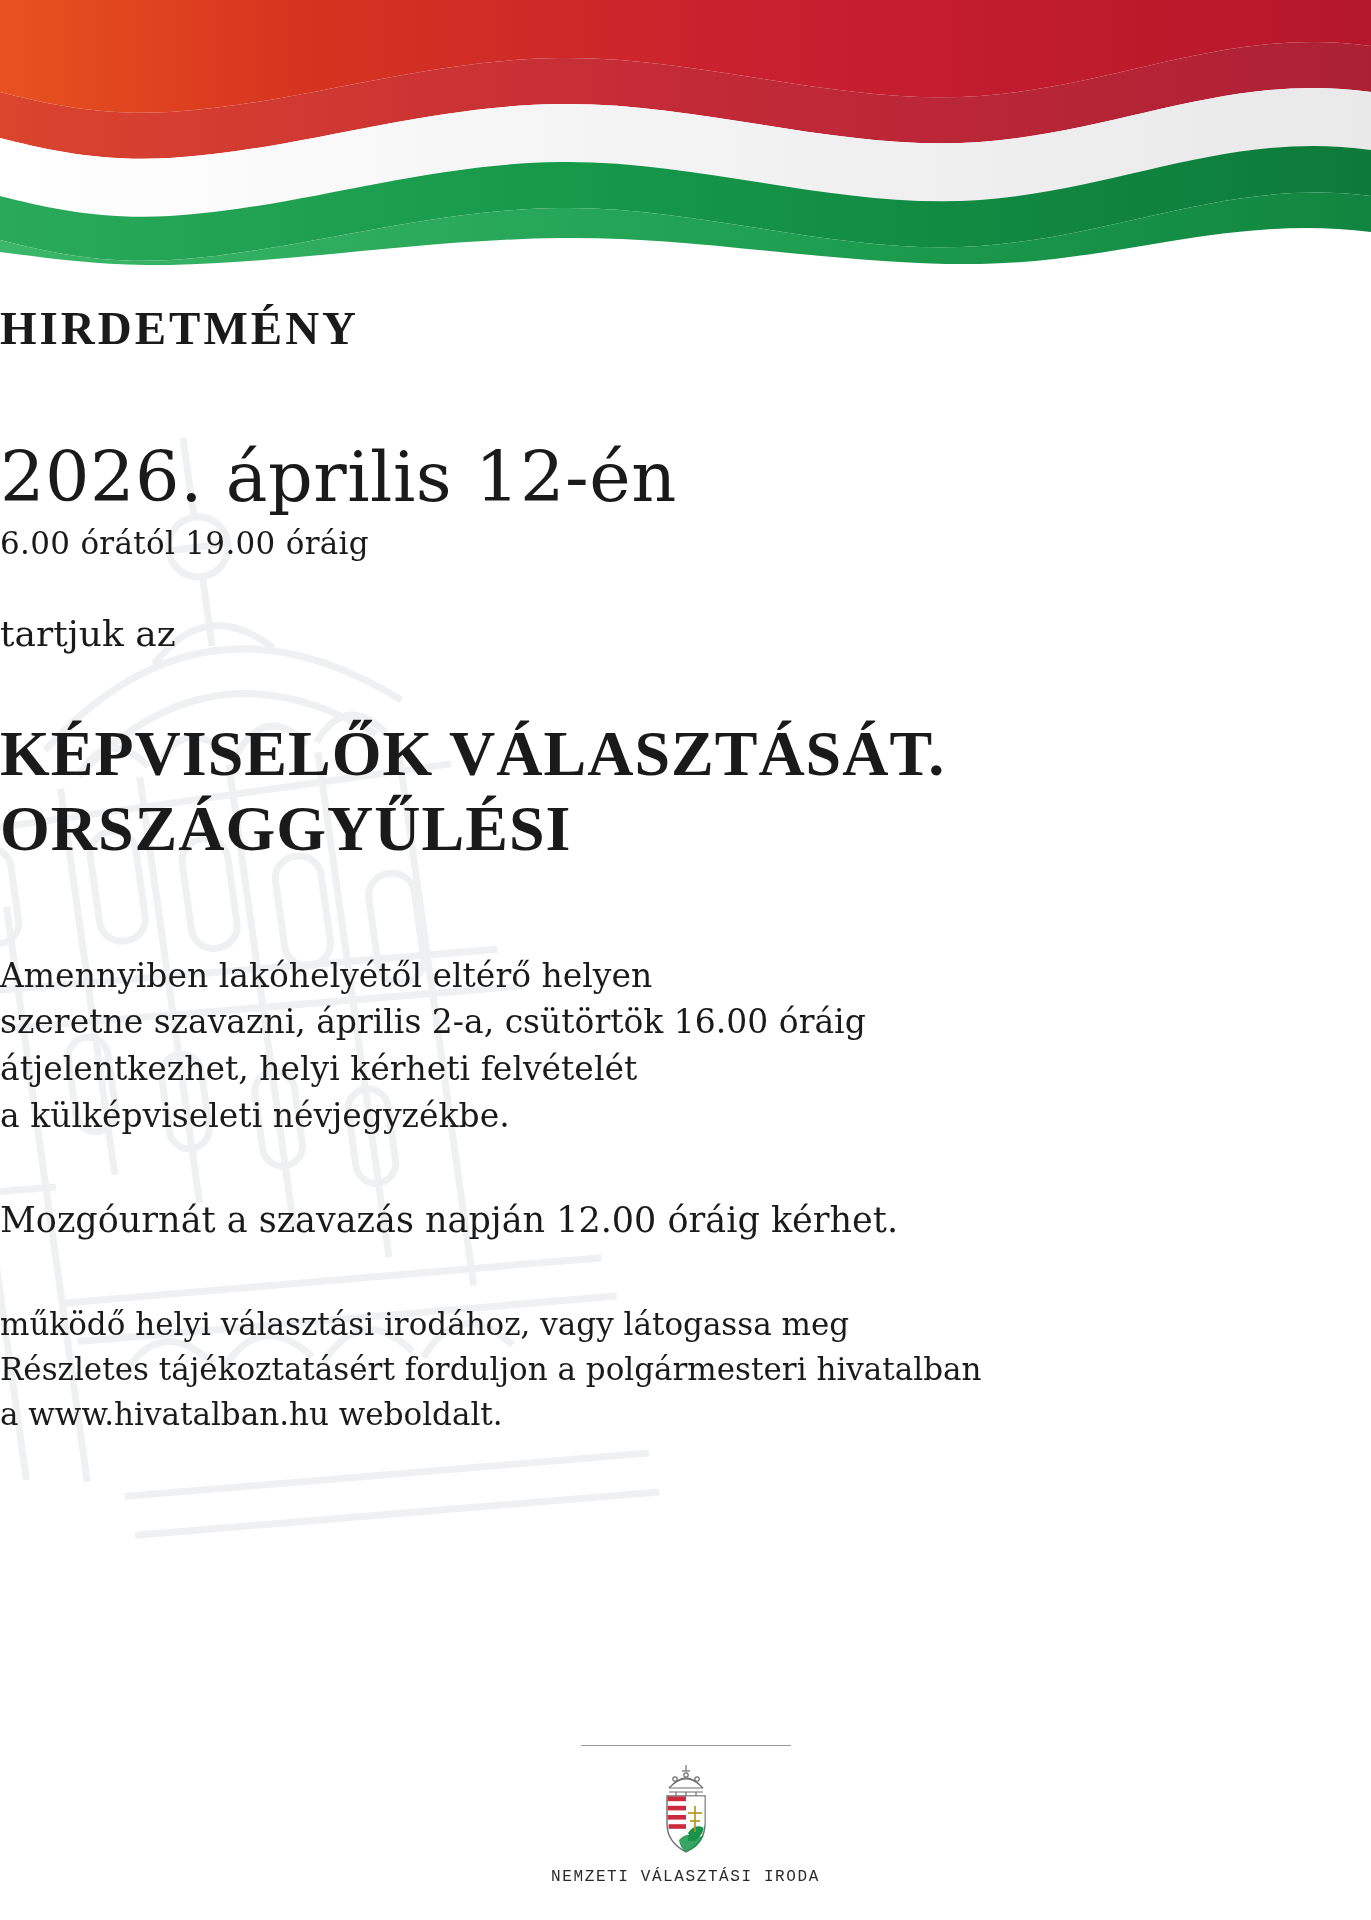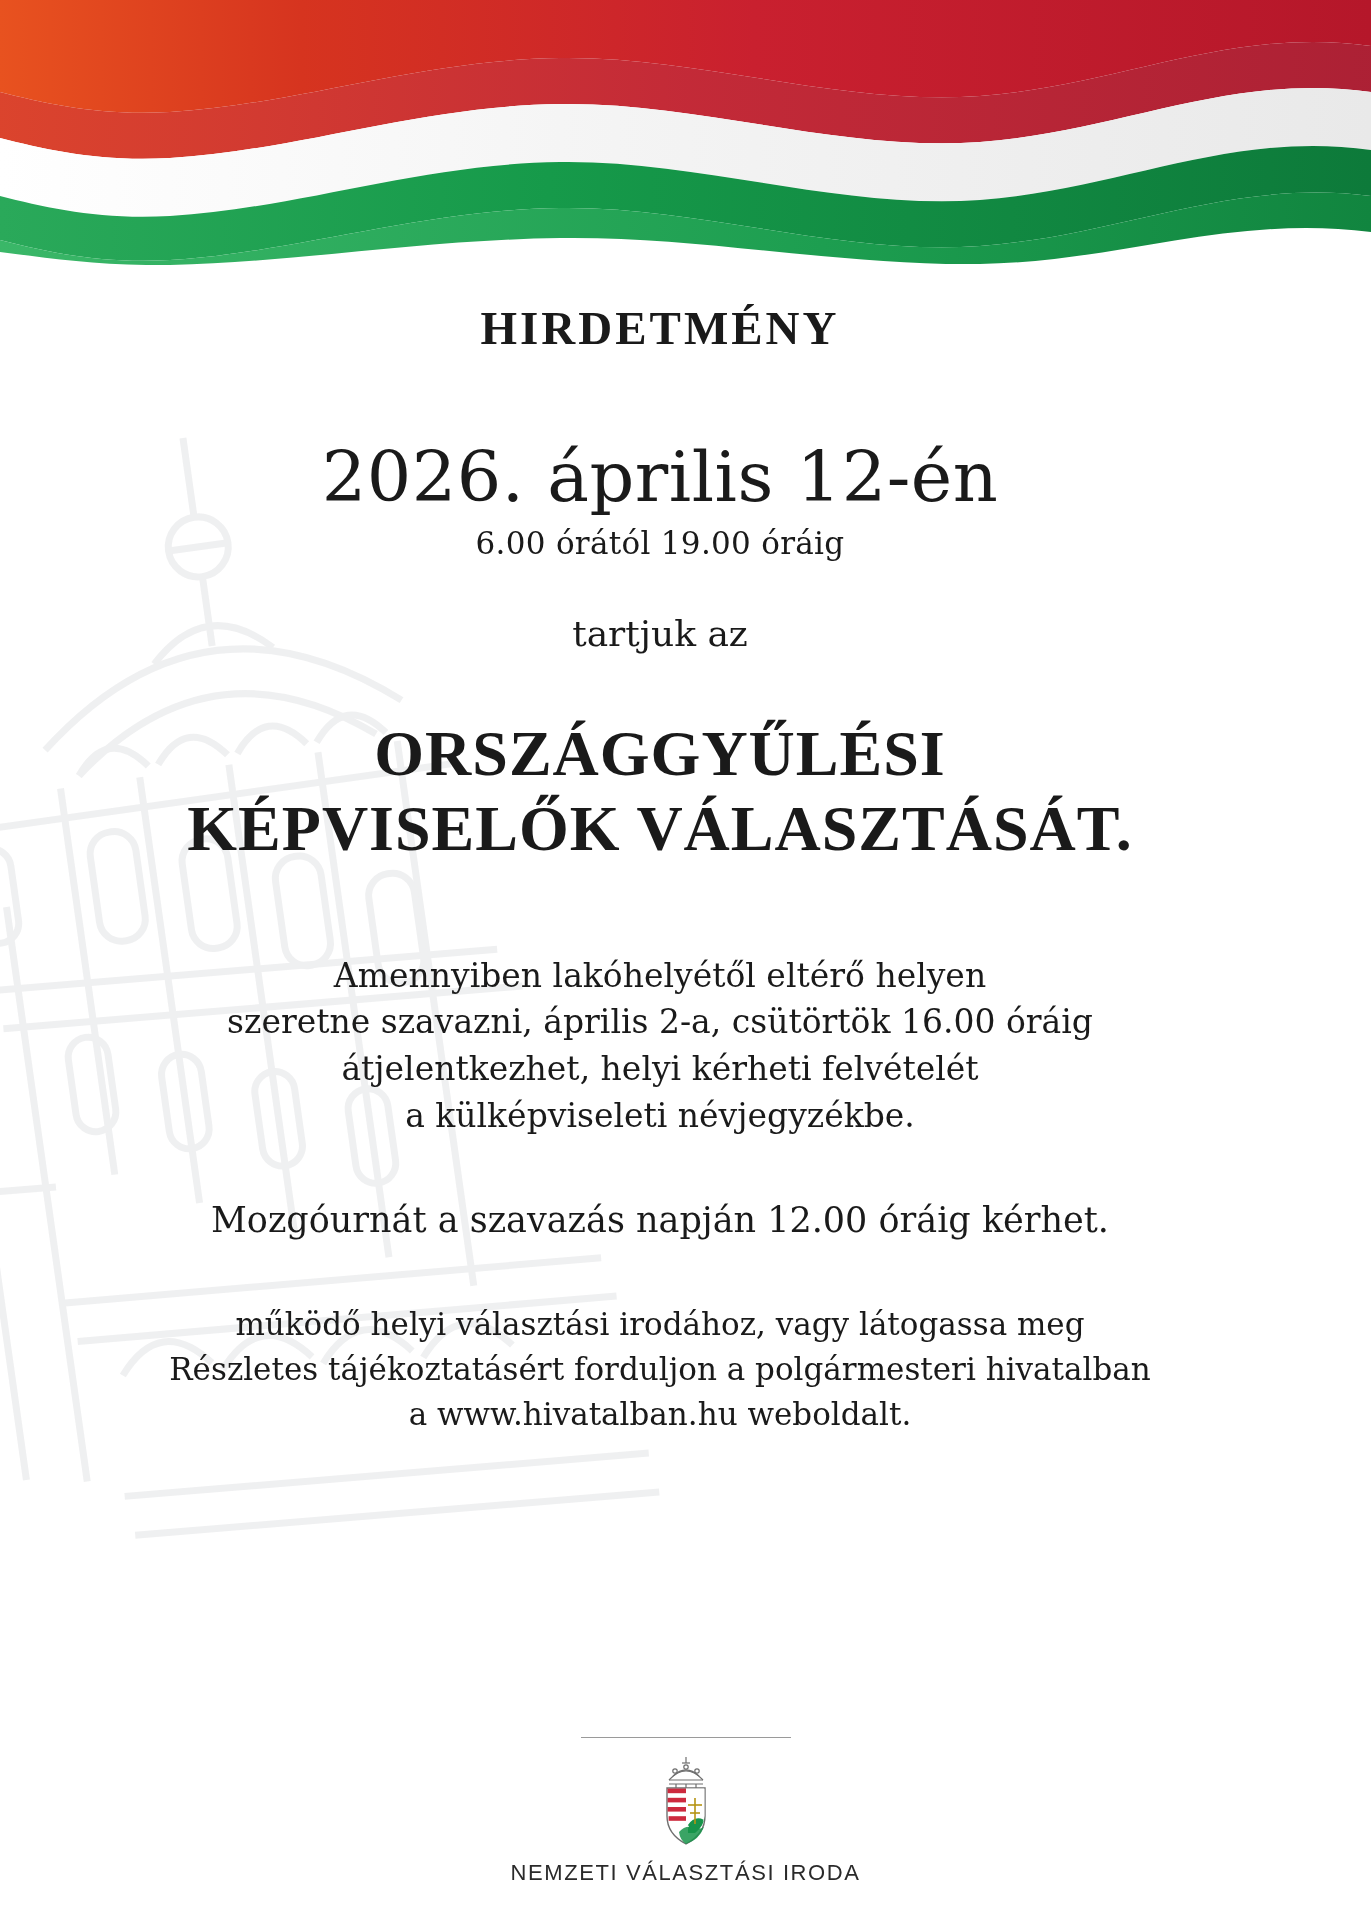--- a/index.html
+++ b/index.html
@@ -37,21 +37,21 @@
     opacity: 0.55;
     pointer-events: none;
   }
 
   
   .content {
     position: absolute;
     top: 265px;
     left: 0;
     width: 1320px;
-    text-align: center;
+    text-align: left;
   }
 
   .title-hirdetmeny {
     font-family: "Liberation Serif", serif;
     font-weight: bold;
     font-size: 47px;
     letter-spacing: 3px;
     margin-top: 36px;
   }
 
@@ -108,22 +108,22 @@
     height: 1px;
     background: #9a9a9a;
     margin: 0 auto 16px auto;
   }
   .footer-crest {
     width: 74px;
     height: 96px;
     margin: 0 auto;
   }
   .footer-name {
-    font-family: Liberation Sans, sans-serif;
-    font-size: 22px;
+    font-family: Liberation Mono, monospace;
+    font-size: 16px;
     letter-spacing: 1.6px;
     margin-top: 10px;
     color: #2a2a2a;
   }
 </style>
 </head>
 <body>
 
 <div class="ribbon">
   <svg width="1371" height="265" viewBox="0 0 1371 265" xmlns="http://www.w3.org/2000/svg" aria-hidden="true">
@@ -266,22 +266,22 @@
 
   <div class="title-hirdetmeny">HIRDETMÉNY</div>
 
   <div class="date-main">2026. április 12-én</div>
 
   <div class="date-hours">6.00 órától 19.00 óráig</div>
 
   <div class="tartjuk">tartjuk az</div>
 
   <div class="election-name">
+    <div>KÉPVISELŐK VÁLASZTÁSÁT.</div>
     <div>ORSZÁGGYŰLÉSI</div>
-    <div>KÉPVISELŐK VÁLASZTÁSÁT.</div>
   </div>
 
   <div class="para para-1">
     <div>Amennyiben lakóhelyétől eltérő helyen</div>
     <div>szeretne szavazni, április 2-a, csütörtök 16.00 óráig</div>
     <div>átjelentkezhet, helyi kérheti felvételét</div>
     <div>a külképviseleti névjegyzékbe.</div>
   </div>
 
   <div class="para para-2">

